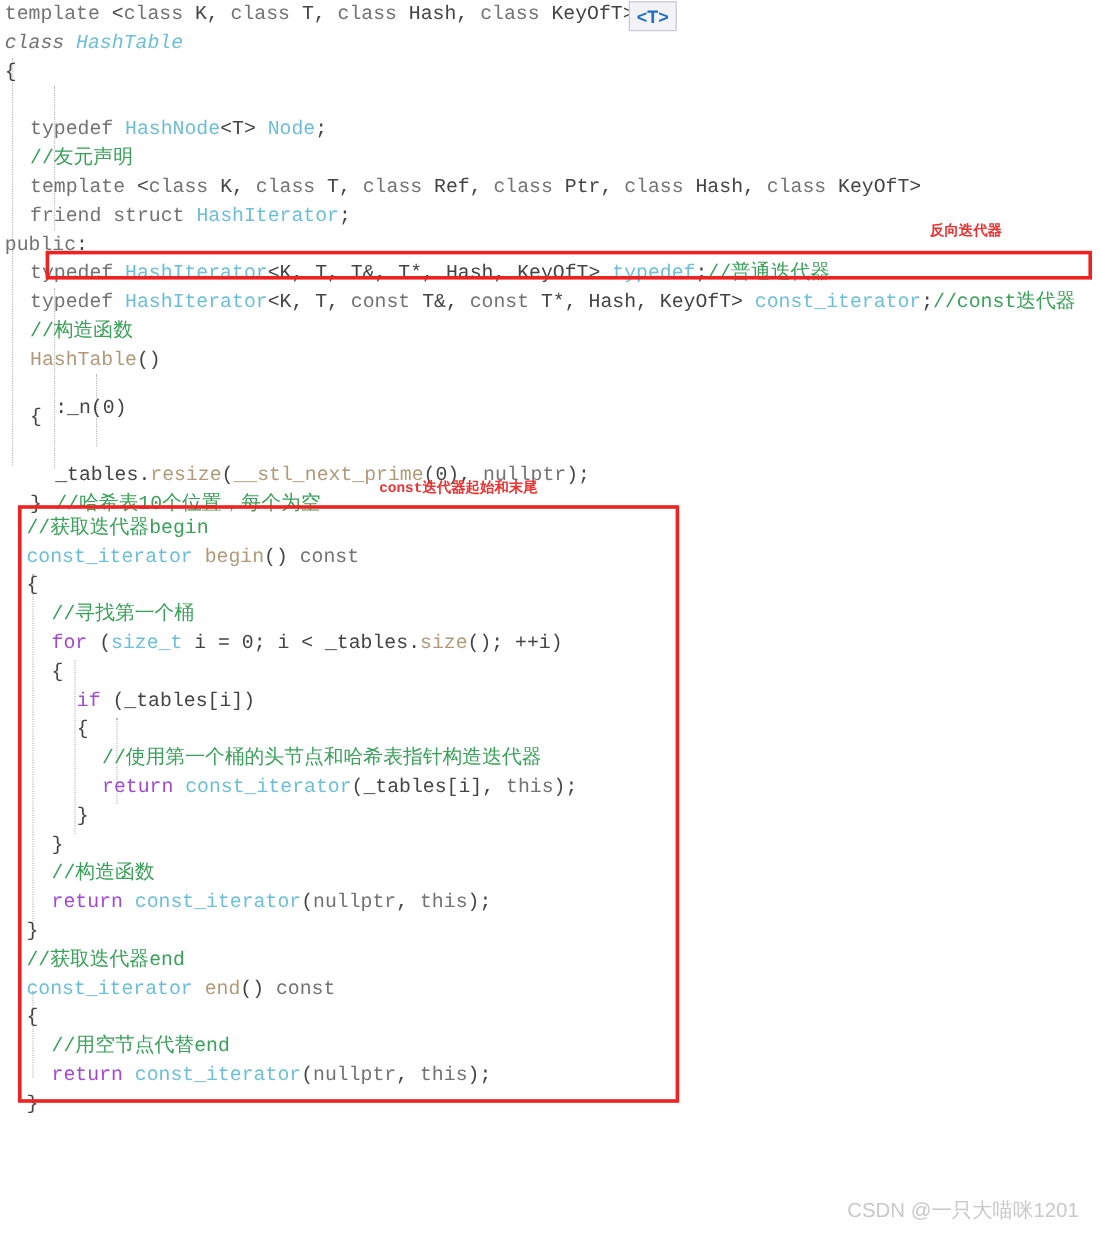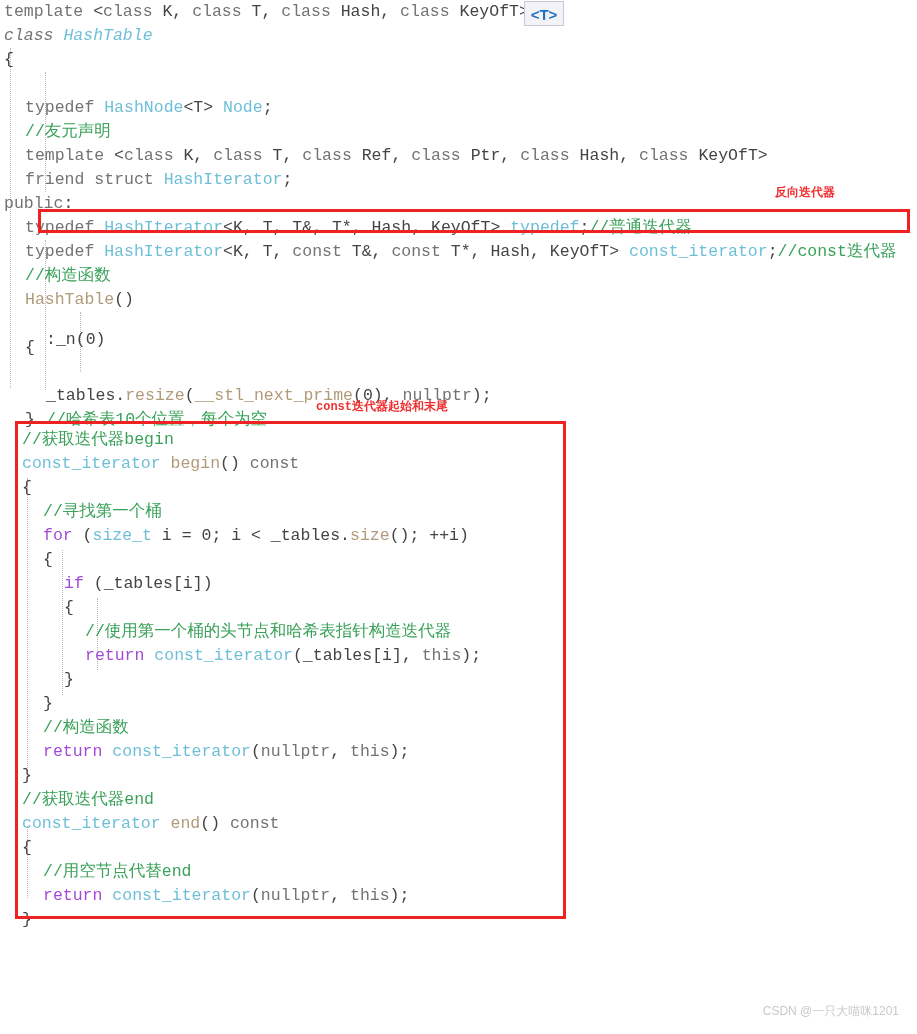--- a/index.html
+++ b/index.html
@@ -87,21 +87,21 @@
     box-sizing: border-box;
   }
 
   
   #watermark {
     position: absolute;
     right: 18px;
     bottom: 14px;
     color: #c9c9c9;
     font-family: "Liberation Sans", sans-serif;
-    font-size: 12px;
+    font-size: 17px;
     white-space: pre;
   }
 </style>
 </head>
 <body>
 
 <div id="code-canvas">
 
   <div class="guide" style="left:10px; top:48px; height:340px;"></div>
   <div class="guide" style="left:45px; top:72px; height:120px;"></div>

